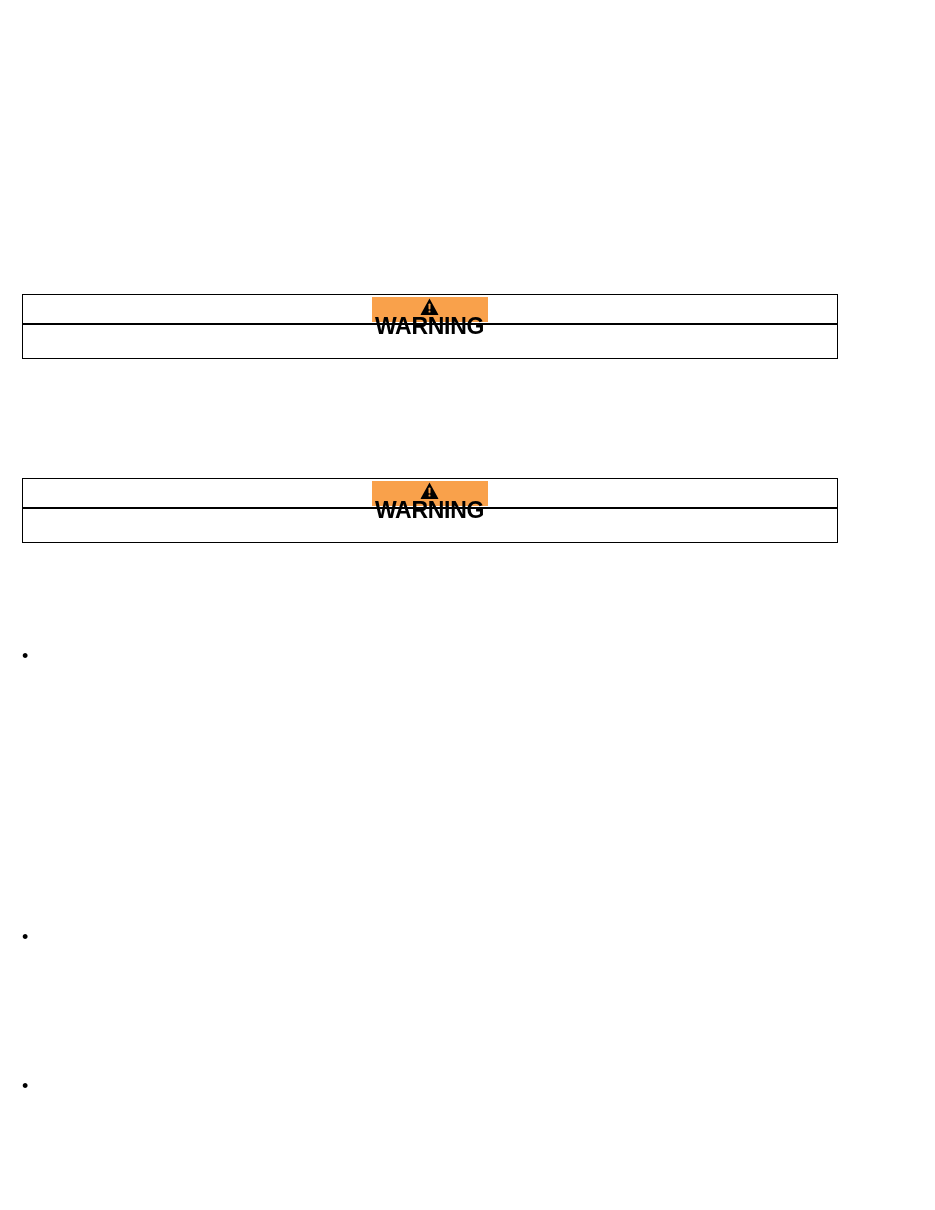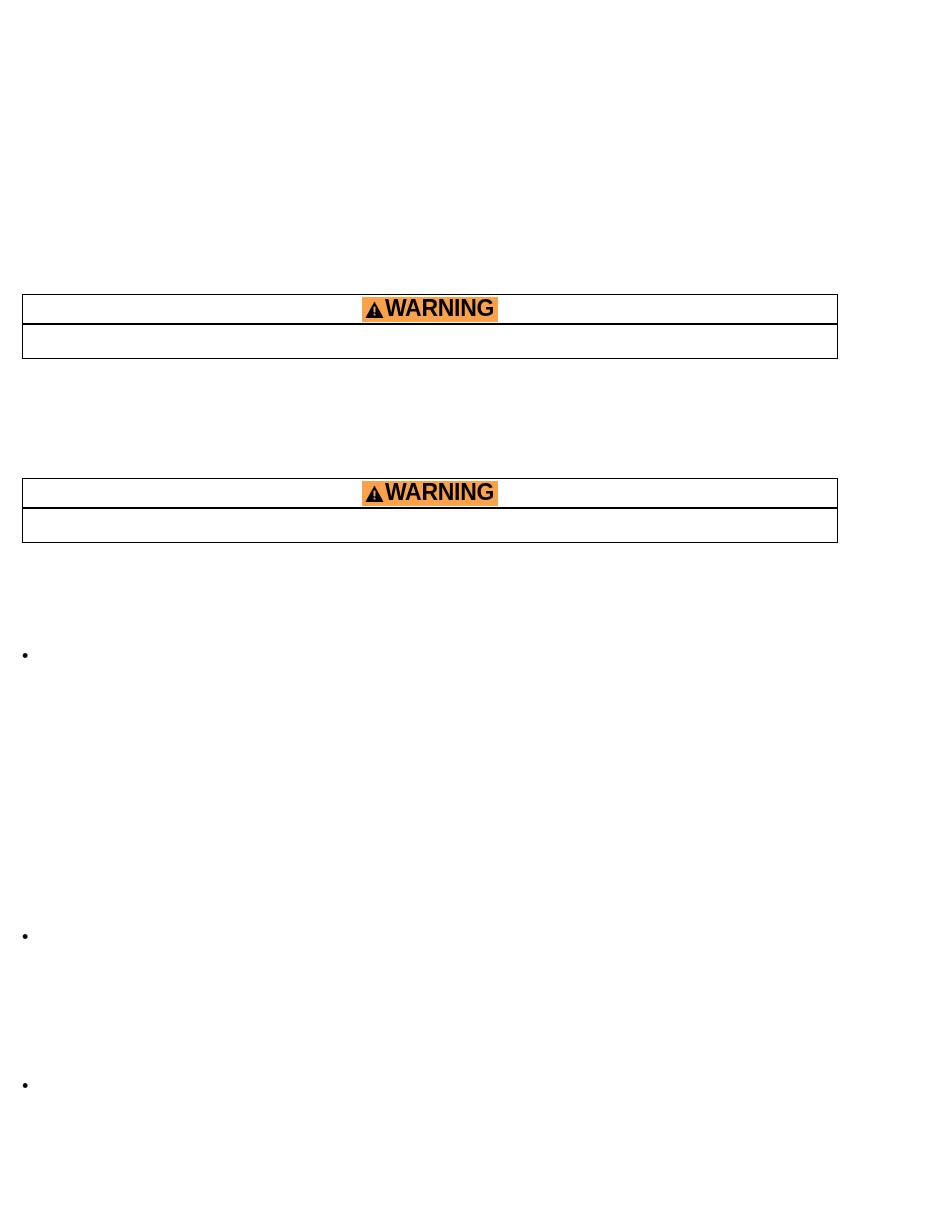--- a/index.html
+++ b/index.html
@@ -63,20 +63,21 @@
 
   
   .signal-word {
     display: inline-flex;
     align-items: center;
     background: #F9A14B;
     height: 25px;
     padding: 0 4px 0 3px;
     box-sizing: border-box;
     line-height: 1;
+    flex-direction: column;
   }
 
   .signal-icon {
     display: inline-block;
     width: 19px;
     height: 19px;
     flex: 0 0 19px;
     margin-right: 1px;
     position: relative;
     top: 0px;

